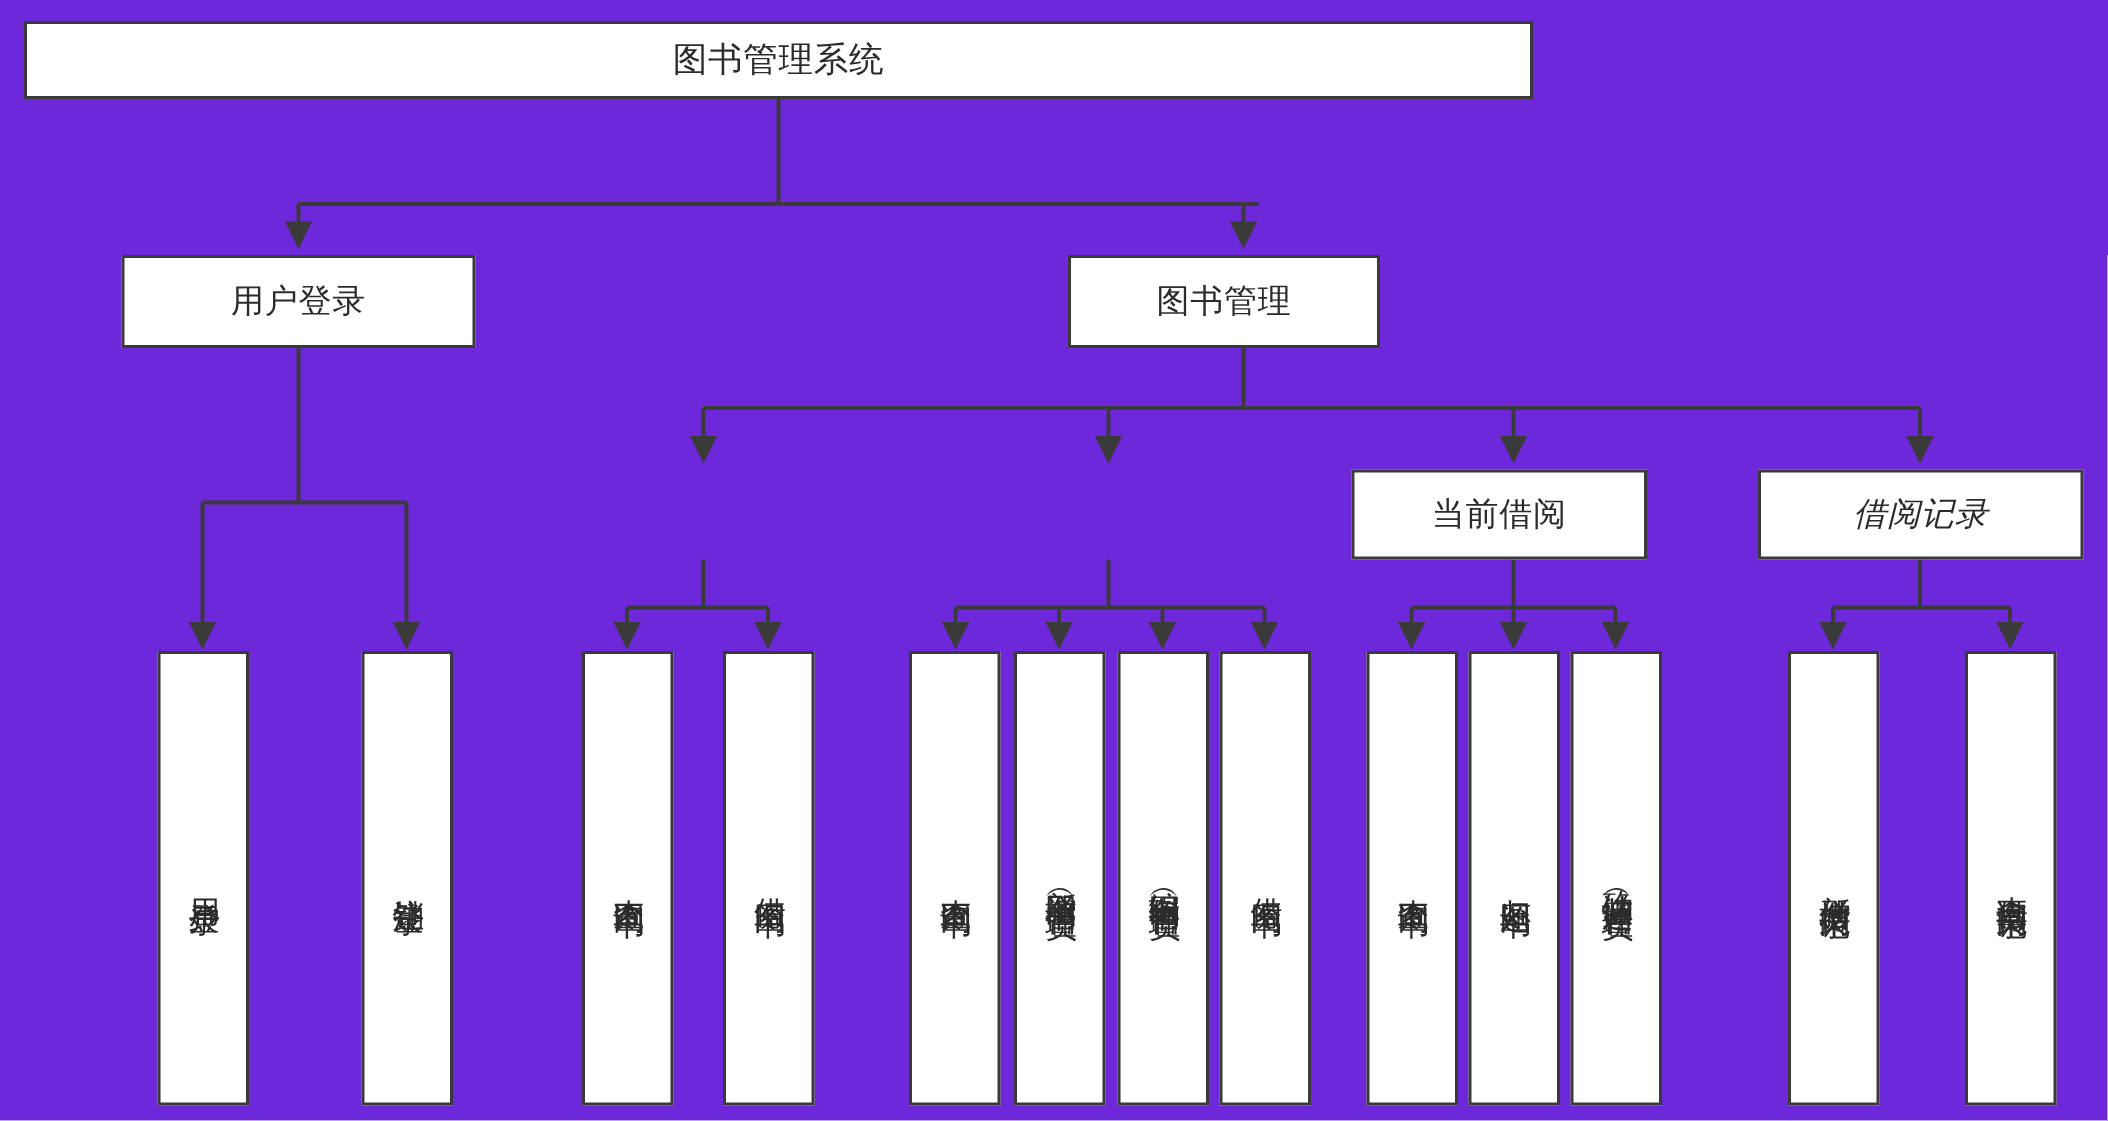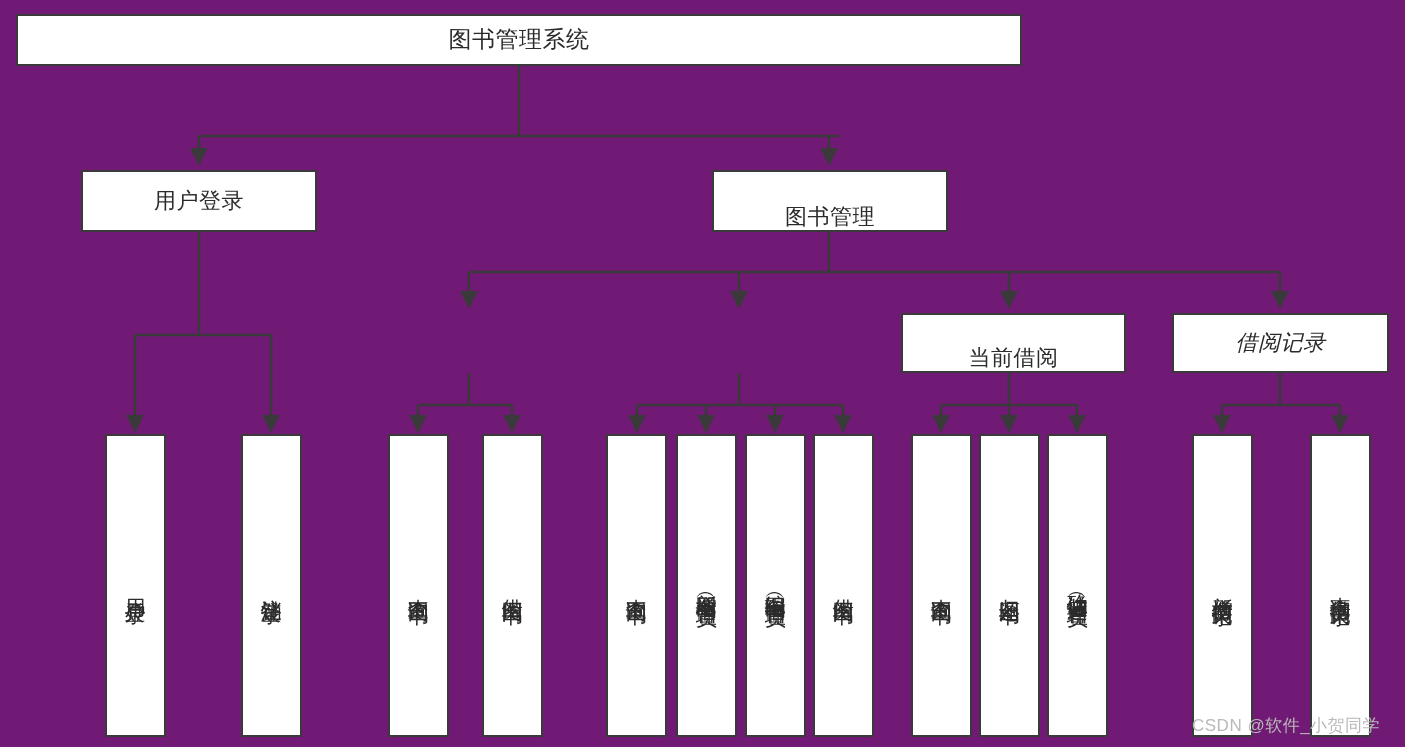--- a/index.html
+++ b/index.html
@@ -1,17 +1,17 @@
 <!DOCTYPE html>
 <html><head>
 <meta charset="utf-8">
 <style>
   html,body{margin:0;padding:0;background:#ffffff;}
   body{font-family:"Liberation Sans","DejaVu Sans",sans-serif;}
-  #canvas{position:relative;width:1405px;height:747px;background:#701a75;overflow:hidden;}
+  #canvas{position:relative;width:1405px;height:747px;background:#6d28d9;overflow:hidden;}
   svg.wires{position:absolute;left:0;top:0;width:1405px;height:747px;pointer-events:none;}
   .node{
     position:absolute;
     box-sizing:border-box;
     background:#ffffff;
     border:2px solid #3a3a3a;
     display:flex;
     align-items:center;
     justify-content:center;
     color:#2b2b2b;
@@ -105,25 +105,25 @@
     </g>
   </svg>
 
   <div class="node horiz root" style="left:16px;top:14px;width:1006px;height:52px;">
     <span class="lbl">图书管理系统</span>
   </div>
 
   <div class="node horiz" style="left:81px;top:170px;width:236px;height:62px;">
     <span class="lbl">用户登录</span>
   </div>
-  <div class="node horiz" style="left:712px;top:170px;width:236px;height:62px;align-items:flex-end;">
+  <div class="node horiz" style="left:712px;top:170px;width:208px;height:62px;">
     <span class="lbl">图书管理</span>
   </div>
 
-  <div class="node horiz" style="left:901px;top:313px;width:225px;height:60px;align-items:flex-end;">
+  <div class="node horiz" style="left:901px;top:313px;width:197px;height:60px;">
     <span class="lbl">当前借阅</span>
   </div>
   <div class="node horiz" style="left:1172px;top:313px;width:217px;height:60px;font-style:italic;">
     <span class="lbl">借阅记录</span>
   </div>
 
   <div class="node vert" style="left:105px;top:434px;width:61px;height:303px;">
     <span class="lbl">用户登录</span>
   </div>
   <div class="node vert" style="left:241px;top:434px;width:61px;height:303px;">
@@ -160,15 +160,14 @@
     <span class="lbl">确认归还（管理员）</span>
   </div>
 
   <div class="node vert" style="left:1192px;top:434px;width:61px;height:303px;">
     <span class="lbl">新增借阅记录</span>
   </div>
   <div class="node vert" style="left:1310px;top:434px;width:61px;height:303px;">
     <span class="lbl">查询借阅记录</span>
   </div>
 
-  <div class="watermark" style="left:1192px;top:714px;">CSDN @软件_小贺同学</div>
 
 </div>
 
 </body></html>

